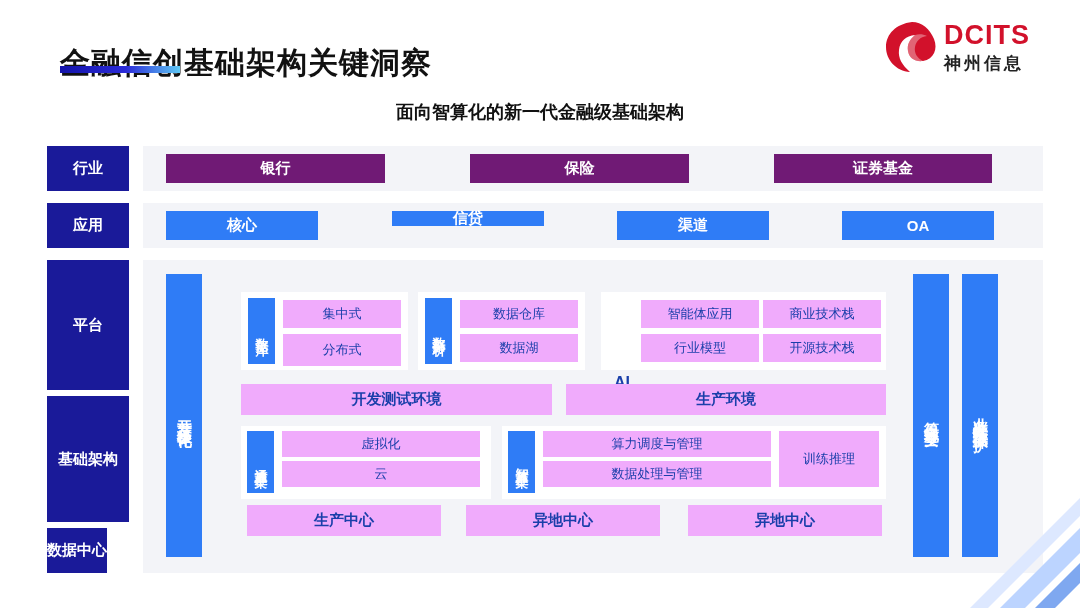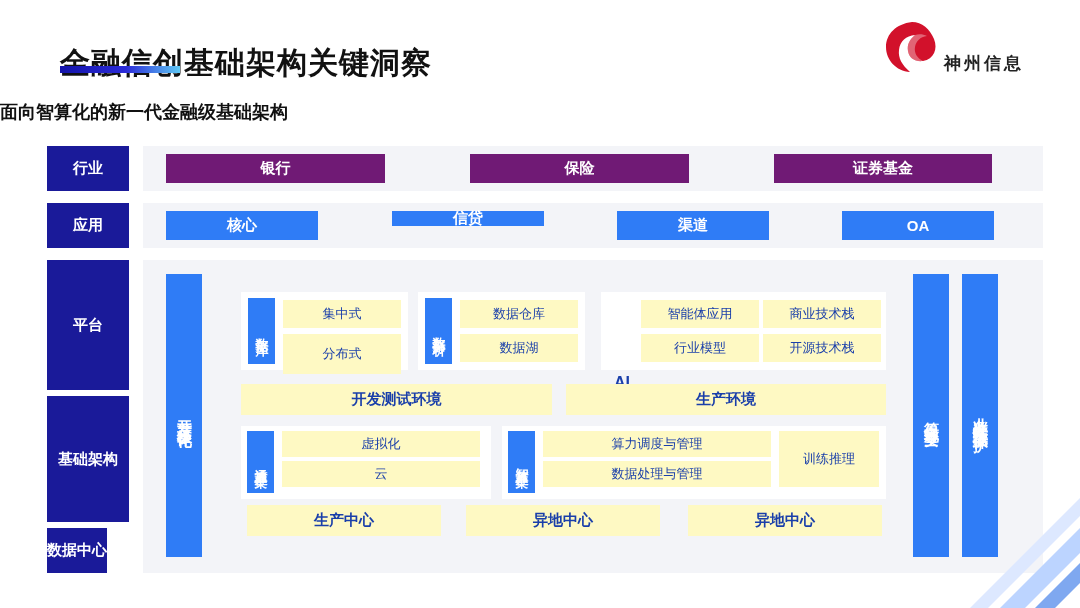--- a/index.html
+++ b/index.html
@@ -5,46 +5,47 @@
   html,body{margin:0;padding:0;}
   body{width:1080px;height:608px;background:#ffffff;font-family:"Liberation Sans","DejaVu Sans",sans-serif;overflow:hidden;position:relative;}
 
   
   .hdr-title{position:absolute;left:60px;top:22px;font-size:30px;font-weight:bold;color:#111111;letter-spacing:1px;margin-top:21px;}
   .hdr-underline{position:absolute;left:60px;top:66px;width:120px;height:7px;background:linear-gradient(90deg,#1414aa 0%,#2b2bd8 55%,#5ec8f5 100%);}
   .logo{position:absolute;right:38px;top:18px;width:160px;height:62px;}
   .logo-text{position:absolute;left:62px;top:2px;font-size:27px;font-weight:bold;color:#d2112b;letter-spacing:1px;}
   .logo-sub{position:absolute;left:62px;top:34px;font-size:17px;font-weight:bold;color:#222;letter-spacing:3px;}
 
-  .sub-title{position:absolute;left:0;right:0;top:100px;text-align:left;font-size:18px;font-weight:bold;color:#111;}
+  .sub-title{position:absolute;left:0;right:0;top:100px;text-align:center;font-size:18px;font-weight:bold;color:#111;}
 
   
   .lbl{position:absolute;display:flex;align-items:center;justify-content:center;text-align:center;box-sizing:border-box;}
   .navy{background:#1a1a99;color:#fff;font-weight:bold;}
   .blue{background:#701a75;color:#fff;font-weight:bold;}
   .lightblue{background:#2f7cf6;color:#fff;font-weight:bold;}
   .panel{position:absolute;background:#f3f4f8;box-sizing:border-box;}
   .whitebox{position:absolute;background:#ffffff;box-sizing:border-box;}
-  .innerblue{position:absolute;background:#fef9c3;color:#1a3faa;box-sizing:border-box;display:flex;align-items:center;justify-content:center;font-size:13px;}
+  .innerblue{position:absolute;background:#f0abfc;color:#1a3faa;box-sizing:border-box;display:flex;align-items:center;justify-content:center;font-size:13px;}
   .vtext{writing-mode:vertical-rl;text-orientation:upright;letter-spacing:2px;}
 
   
   .corner{position:absolute;right:0;bottom:0;width:230px;height:150px;overflow:hidden;}
 </style>
 </head>
 <body>
 
 <div class="hdr-title">金融信创基础架构关键洞察</div>
 <div class="hdr-underline"></div>
 
 <div class="logo">
   <svg width="58" height="58" viewBox="0 0 58 58">
     <path d="M30 4 C14 6 4 16 4 29 C4 42 14 53 28 54 C20 47 16 40 17 32 C18 23 24 18 33 17 C27 22 25 27 26 33 C27 40 33 44 41 43 C52 41 56 31 52 21 C48 11 40 4 30 4 Z" fill="#d2112b"></path>
     <path d="M33 17 C27 22 25 27 26 33 C27 40 33 44 41 43 C35 40 32 35 33 29 C34 23 38 19 45 18 C41 16 37 16 33 17 Z" fill="#ffffff" opacity="0.35"></path>
   </svg>
+  <div class="logo-text">DCITS</div>
   <div class="logo-sub">神州信息</div>
 </div>
 
 <div class="sub-title">面向智算化的新一代金融级基础架构</div>
 
 <div class="lbl navy" style="left:47px;top:146px;width:82px;height:45px;font-size:15px;">行业</div>
 <div class="lbl navy" style="left:47px;top:203px;width:82px;height:45px;font-size:15px;">应用</div>
 <div class="lbl navy" style="left:47px;top:260px;width:82px;height:130px;font-size:15px;">平台</div>
 <div class="lbl navy" style="left:47px;top:396px;width:82px;height:126px;font-size:15px;">基础架构</div>
 <div class="lbl navy" style="left:47px;top:528px;width:60px;height:45px;font-size:15px;">数据中心</div>
@@ -63,21 +64,21 @@
 <div class="panel" style="left:143px;top:260px;width:900px;height:313px;"></div>
 
 <div class="lbl lightblue vtext" style="left:166px;top:274px;width:36px;height:283px;font-size:15px;">开发运维一体化</div>
 
 <div class="lbl lightblue vtext" style="left:913px;top:274px;width:36px;height:283px;font-size:15px;">等保合规安全</div>
 <div class="lbl lightblue vtext" style="left:962px;top:274px;width:36px;height:283px;font-size:15px;">业务连续性及数据保护</div>
 
 <div class="whitebox" style="left:241px;top:292px;width:167px;height:78px;"></div>
 <div class="lbl lightblue vtext" style="left:248px;top:298px;width:27px;height:66px;font-size:13px;">数据库</div>
 <div class="innerblue" style="left:283px;top:300px;width:118px;height:28px;">集中式</div>
-<div class="innerblue" style="left:283px;top:334px;width:118px;height:40px;">分布式</div>
+<div class="innerblue" style="left:283px;top:334px;width:118px;height:32px;">分布式</div>
 
 <div class="whitebox" style="left:418px;top:292px;width:167px;height:78px;"></div>
 <div class="lbl lightblue vtext" style="left:425px;top:298px;width:27px;height:66px;font-size:13px;">数据分析</div>
 <div class="innerblue" style="left:460px;top:300px;width:118px;height:28px;">数据仓库</div>
 <div class="innerblue" style="left:460px;top:334px;width:118px;height:28px;">数据湖</div>
 
 <div class="whitebox" style="left:601px;top:292px;width:285px;height:78px;"></div>
 <div class="lbl" style="left:606px;top:324px;width:32px;height:28px;font-size:16px;font-weight:bold;color:#1a3faa;margin-top:45px;">AI</div>
 <div class="innerblue" style="left:641px;top:300px;width:118px;height:28px;">智能体应用</div>
 <div class="innerblue" style="left:763px;top:300px;width:118px;height:28px;">商业技术栈</div>

